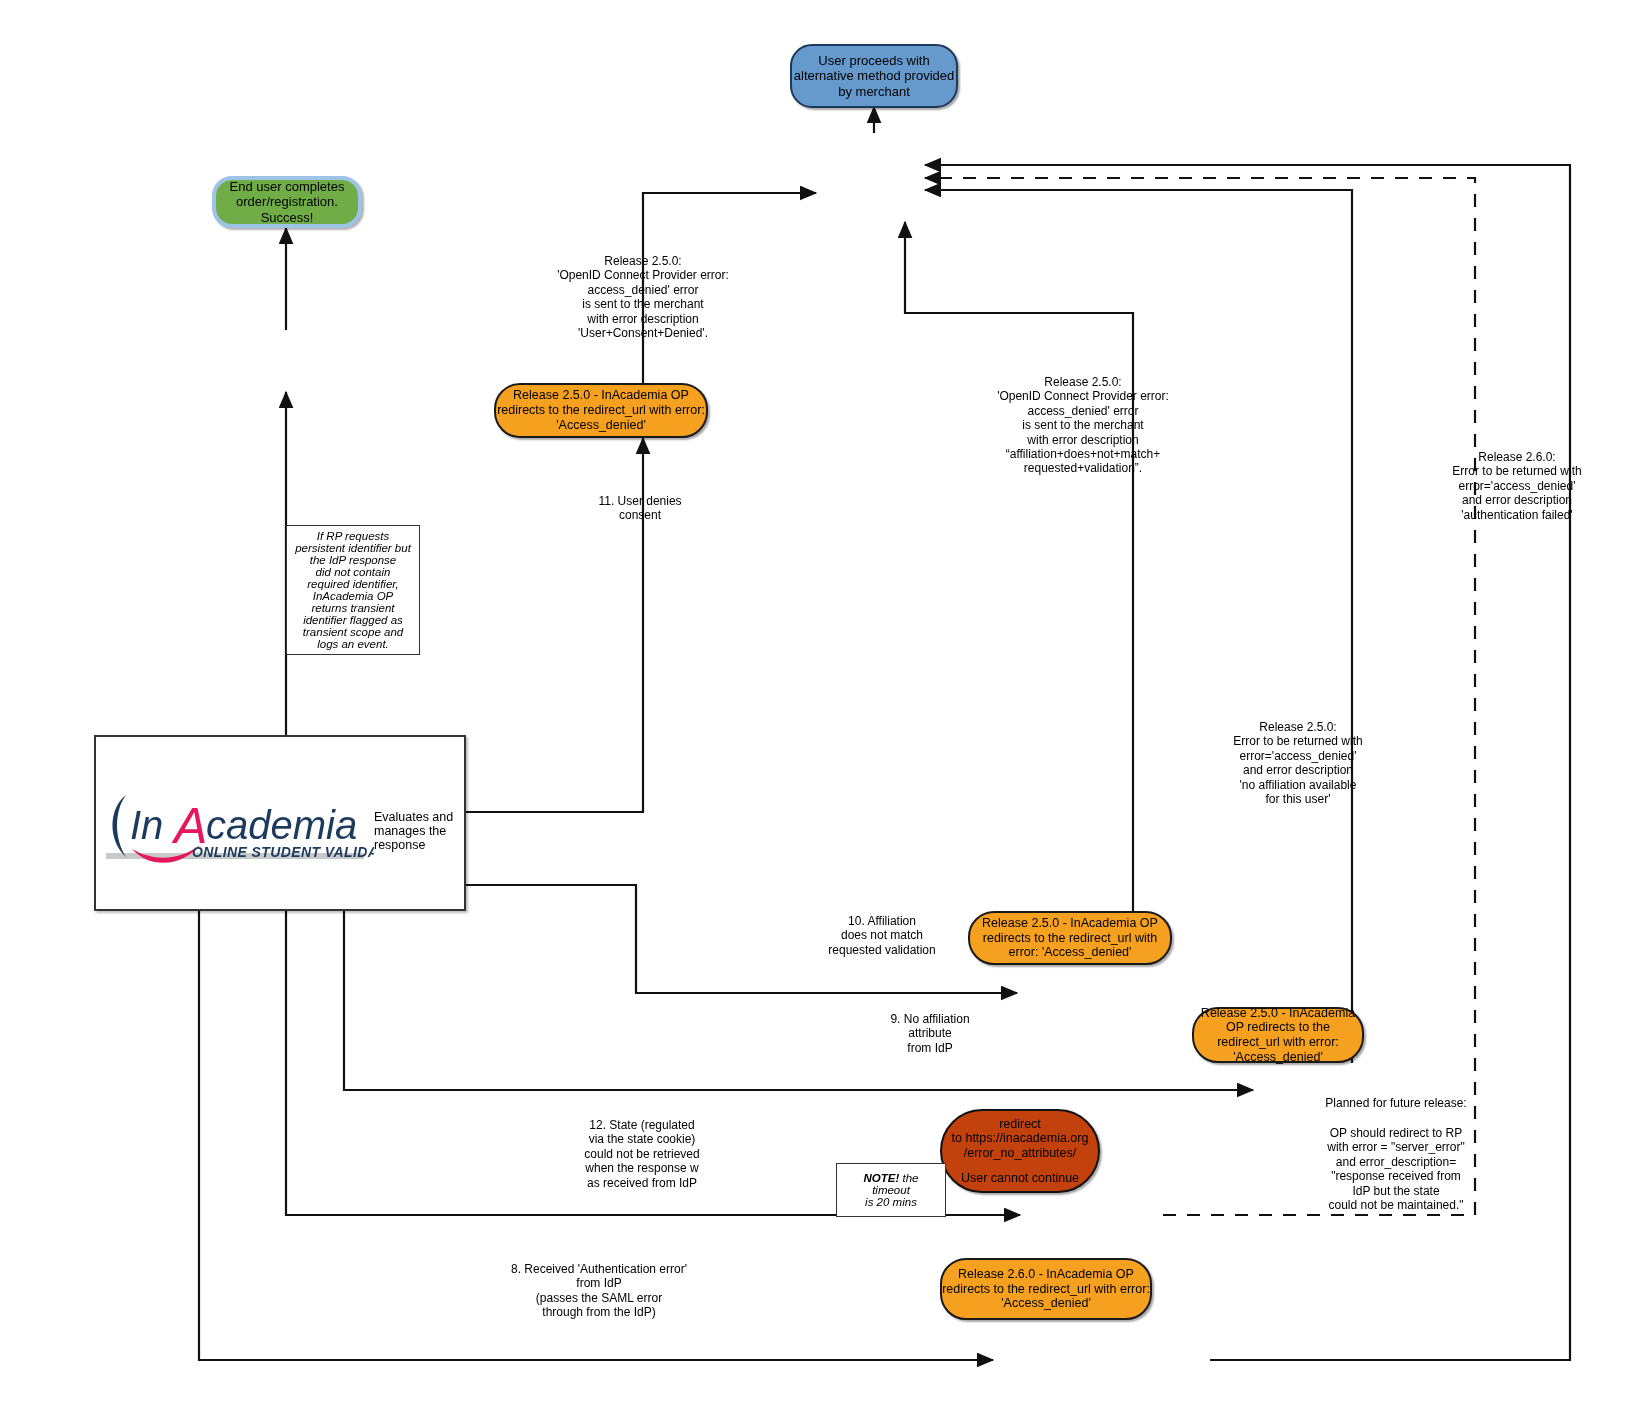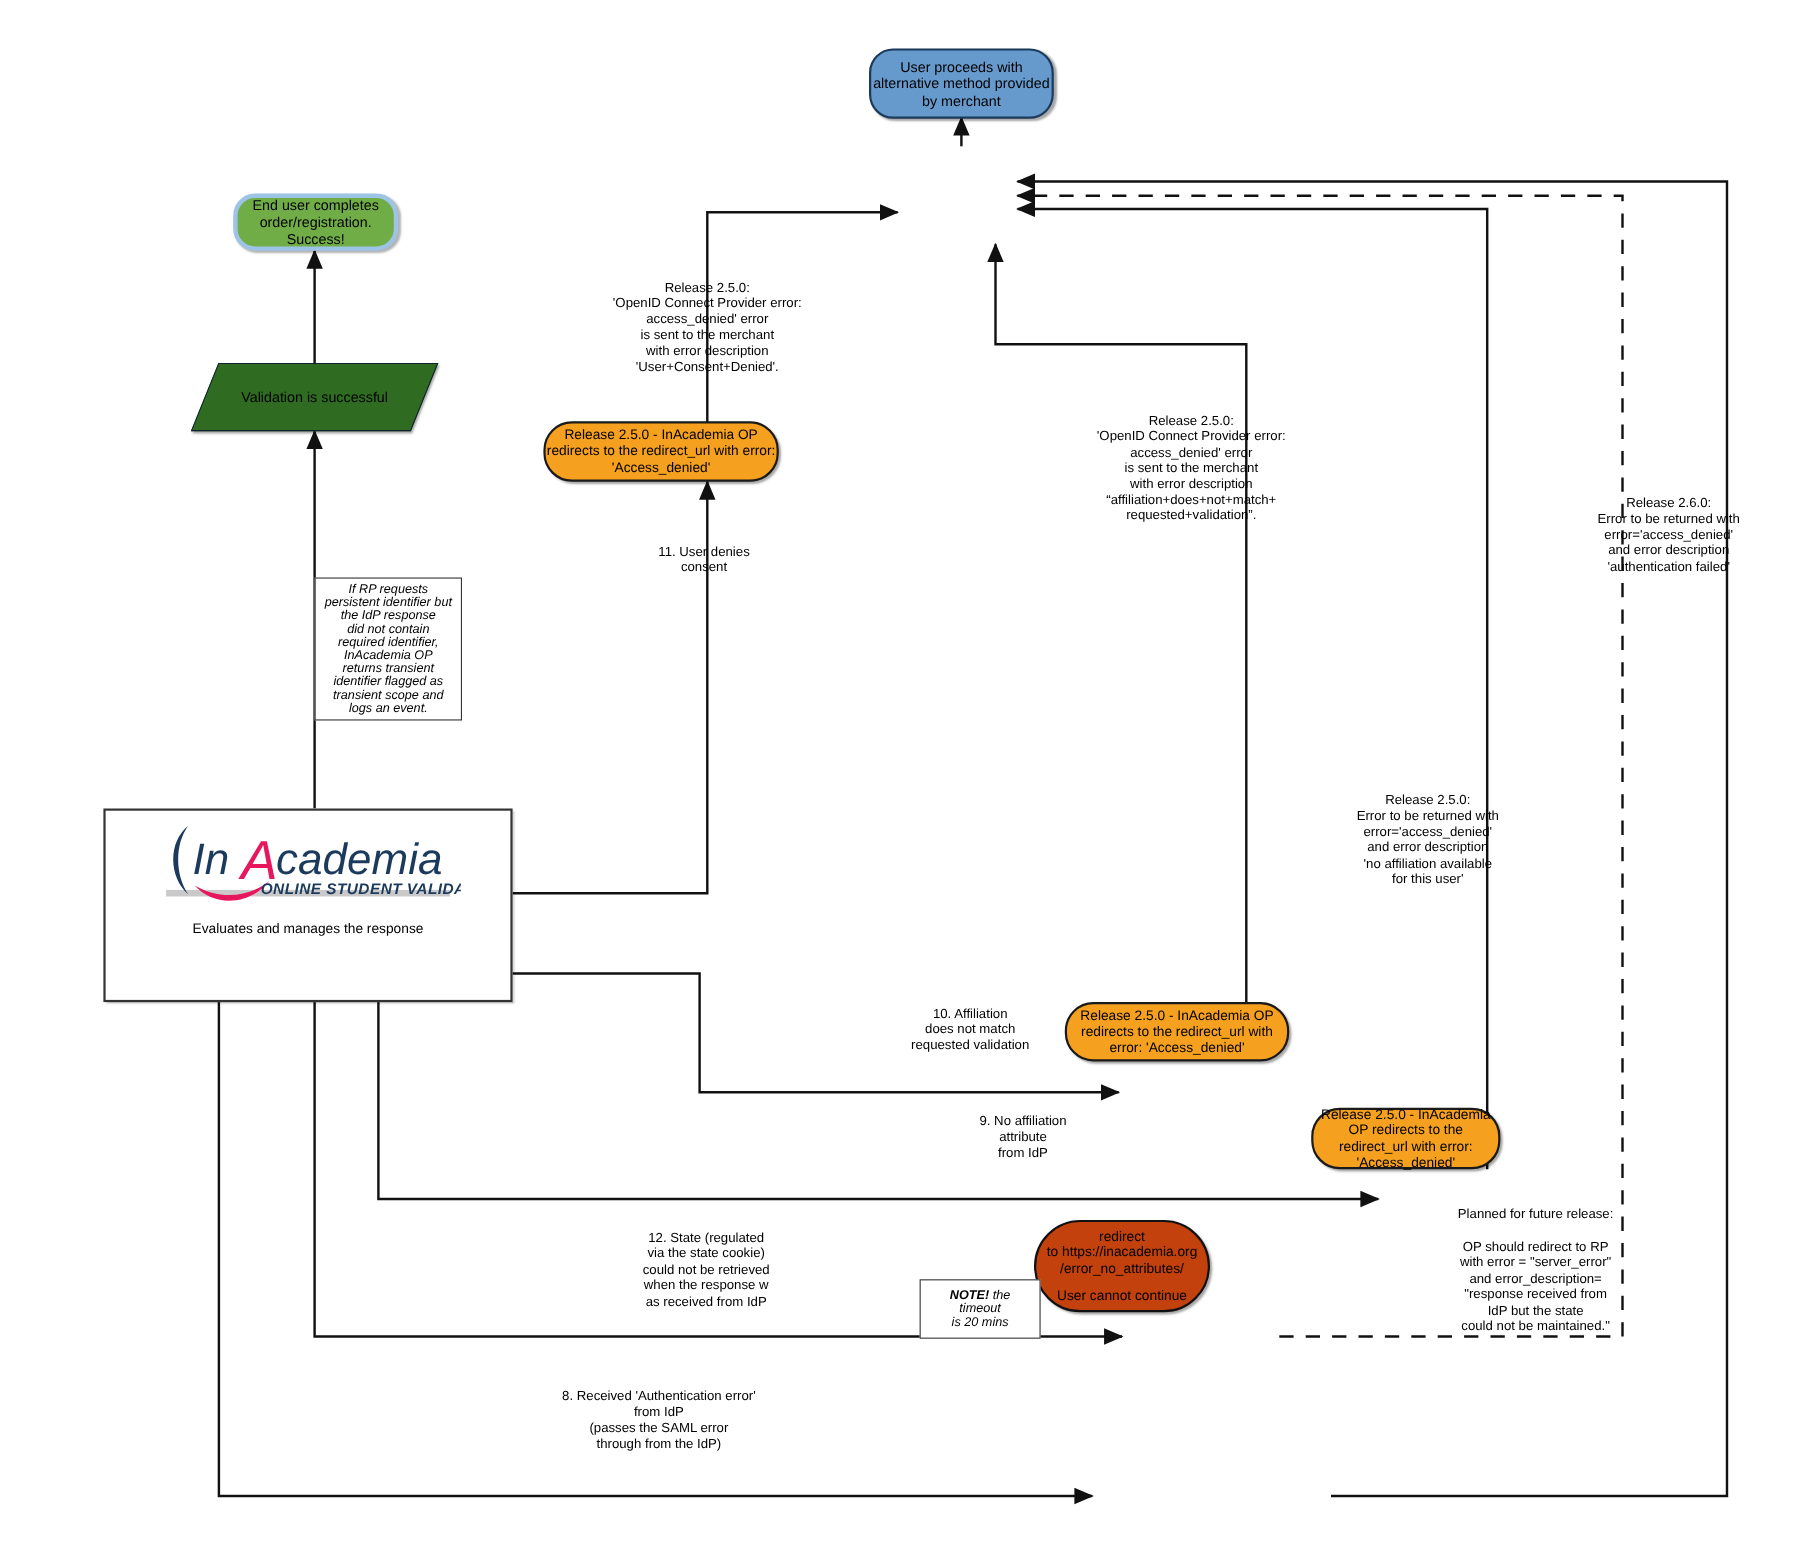--- a/index.html
+++ b/index.html
@@ -46,21 +46,21 @@
     background:#c2410c;border:2px solid #111;border-radius:42px;
     font-size:12.5px;color:#000;box-shadow:2px 2px 2px rgba(0,0,0,.35);
     flex-direction:column;
   }
   .note-box{
     background:#fff;border:1.5px solid #333;font-size:11.5px;font-style:italic;
     color:#000;padding:22px 8px;box-sizing:border-box;
   }
   .logo-box{
     background:#fff;border:2px solid #333;box-shadow:2px 2px 2px rgba(0,0,0,.25);
-    display:flex;flex-direction:column;align-items:center;
+    display:flex;flex-direction:row;align-items:center;
   }
   .logo-wrap{position:relative;width:278px;height:78px;margin-top:6px;}
   .logo-sub-cap{font-size:12.5px;margin-top:16px;color:#000;}
   .lbl.med{font-size:12px;}
   .red-line2{margin-top:10px;}
 </style>
 </head>
 <body>
 
 <div id="canvas">
@@ -104,38 +104,37 @@
 
   <div class="node rounded-blue" style="left:790px;top:44px;width:168px;height:64px;">User proceeds with
 alternative method
 provided by merchant</div>
 
 
   <div class="node rounded-green" style="left:212px;top:176px;width:150px;height:52px;">End user completes
 order/registration.
 Success!</div>
 
-  <div class="para-green" style="left:186px;top:330px;width:200px;height:62px;">
-    <div class="shape"></div>
-    <div class="txt">Validation is
-successful</div>
-  </div>
 
   <div class="node rounded-orange" style="left:494px;top:383px;width:214px;height:55px;">Release 2.5.0 - InAcademia OP
 redirects to  the redirect_url with
 error: 'Access_denied'</div>
 
   <div class="node rounded-orange" style="left:968px;top:911px;width:204px;height:54px;">Release 2.5.0 - InAcademia OP
 redirects to  the redirect_url with
 error: 'Access_denied'</div>
 
   <div class="node rounded-orange" style="left:1192px;top:1007px;width:172px;height:56px;">Release 2.5.0 - InAcademia
 OP redirects to  the redirect_url
 with error: 'Access_denied'</div>
 
+  <div class="node rounded-orange" style="left:940px;top:1258px;width:212px;height:62px;">Release 2.6.0 -
+InAcademia OP redirects to  the
+redirect_url with
+error: 'Access_denied'</div>
 
   <div class="node rounded-red" style="left:940px;top:1109px;width:160px;height:84px;">
     <div style="white-space:pre-line;">redirect
 to https://inacademia.org
 /error_no_attributes/</div>
     <div class="red-line2">User cannot continue</div>
   </div>
 
   <div class="logo-box" style="position:absolute;left:94px;top:735px;width:368px;height:172px;">
     <div class="logo-wrap">

